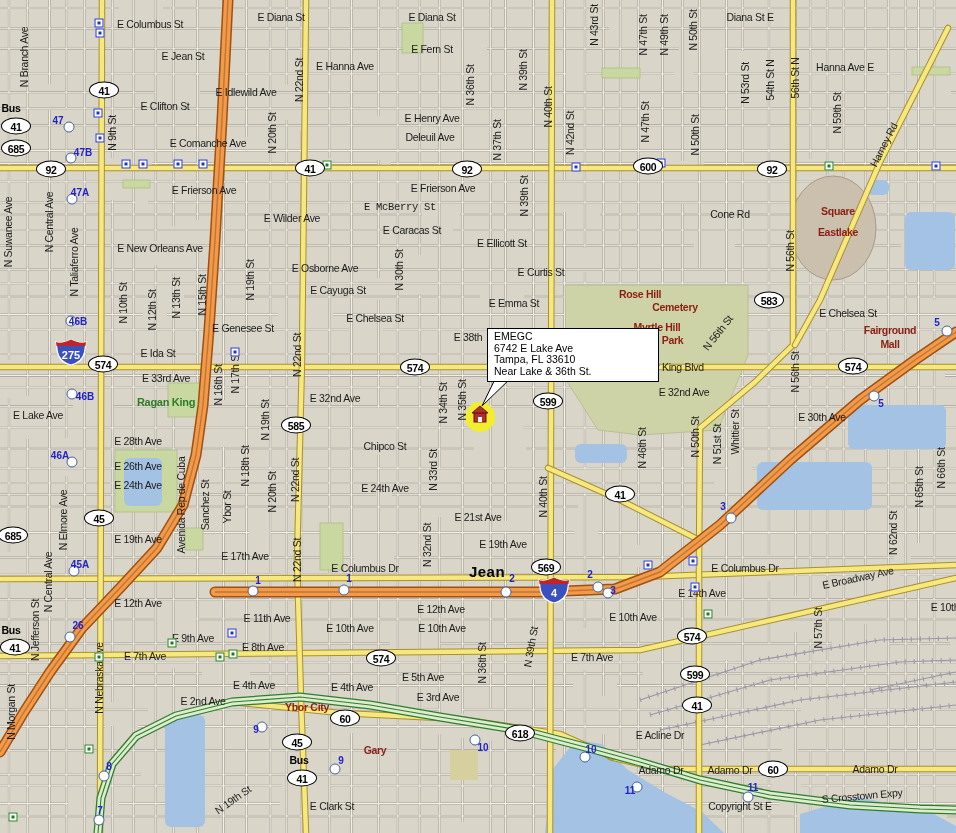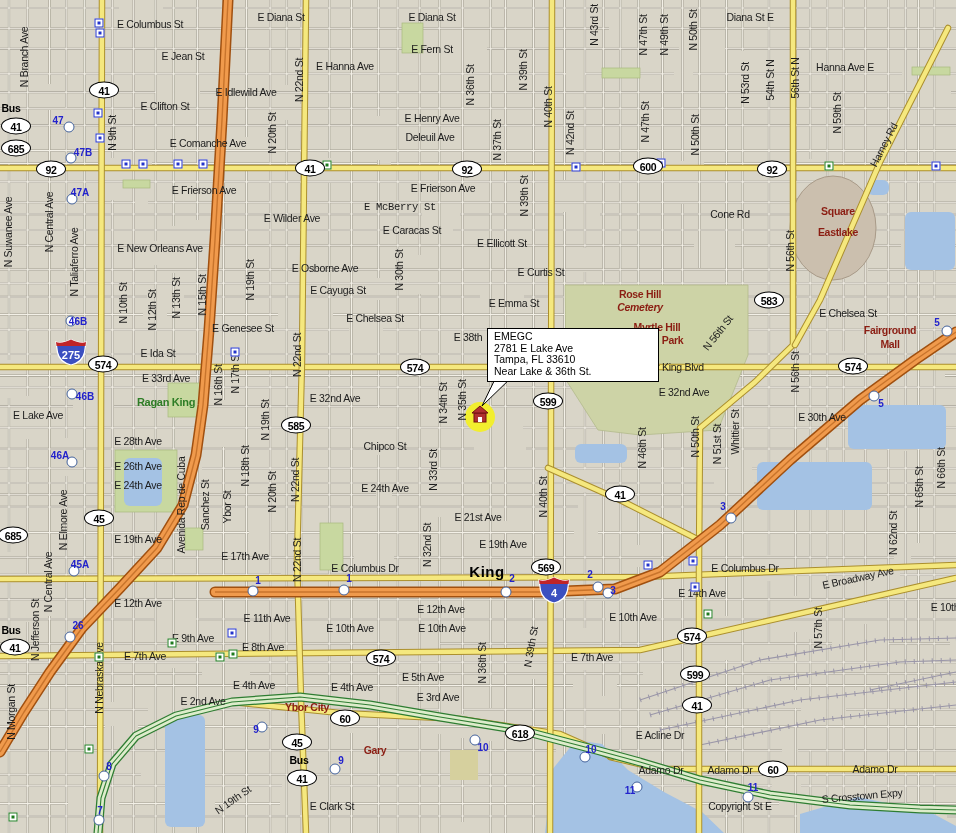--- a/index.html
+++ b/index.html
@@ -239,29 +239,29 @@
       <div class="lbl" style="left: 941px; top: 468px; transform: translate(-50%, -50%) rotate(-90deg); position: absolute;">N 66th St</div>
       <div class="lbl" style="left: 718px; top: 333px; transform: translate(-50%, -50%) rotate(-52deg); position: absolute;">N 56th St</div>
       <div class="lbl" style="left: 884px; top: 145px; transform: translate(-50%, -50%) rotate(-63deg); position: absolute;">Harney Rd</div>
       <div class="lbl" style="left: 233px; top: 800px; transform: translate(-50%, -50%) rotate(-35deg); position: absolute;">N 19th St</div>
       <div class="lbl" style="left: 858px; top: 578px; transform: translate(-50%, -50%) rotate(-12deg); position: absolute;">E Broadway Ave</div>
       <div class="lbl" style="left: 862px; top: 796px; transform: translate(-50%, -50%) rotate(-5deg); position: absolute;">S Crosstown Expy</div>
       <div class="lbl" style="left: 531px; top: 647px; transform: translate(-50%, -50%) rotate(-80deg); position: absolute;">N 39th St</div>
       <div class="lbl place" style="left: 838px; top: 212px; transform: translate(-50%, -50%); position: absolute; margin-top: 20px;">Eastlake</div>
       <div class="lbl place" style="left: 838px; top: 211px; transform: translate(-50%, -50%); position: absolute;">Square</div>
       <div class="lbl place" style="left: 640px; top: 294px; transform: translate(-50%, -50%); position: absolute;">Rose Hill</div>
-      <div class="lbl place" style="left: 640px; top: 307px; transform: translate(-50%, -50%); position: absolute; font-style: italic;">Cemetery</div>
+      <div class="lbl place" style="left: 675px; top: 307px; transform: translate(-50%, -50%); position: absolute;">Cemetery</div>
       <div class="lbl place" style="left: 657px; top: 327px; transform: translate(-50%, -50%); position: absolute;">Myrtle Hill</div>
       <div class="lbl place" style="left: 664px; top: 340px; transform: translate(-50%, -50%); position: absolute;">rial Park</div>
       <div class="lbl place" style="left: 890px; top: 330px; transform: translate(-50%, -50%); position: absolute;">Fairground</div>
       <div class="lbl place" style="left: 890px; top: 344px; transform: translate(-50%, -50%); position: absolute;">Mall</div>
       <div class="lbl place" style="left: 307px; top: 707px; transform: translate(-50%, -50%); position: absolute;">Ybor City</div>
       <div class="lbl place" style="left: 375px; top: 750px; transform: translate(-50%, -50%); position: absolute;">Gary</div>
       <div class="lbl park" style="left: 166px; top: 402px; transform: translate(-50%, -50%); position: absolute;">Ragan King</div>
-      <div class="lbl city" style="left: 487px; top: 571px; transform: translate(-50%, -50%); position: absolute;">King</div>
+      <div class="lbl city" style="left: 487px; top: 571px; transform: translate(-50%, -50%); position: absolute;">Jean</div>
       <div class="dot" style="left: 69px; top: 127px; transform: translate(-50%, -50%); position: absolute;"></div>
       <div class="dot" style="left: 71px; top: 158px; transform: translate(-50%, -50%); position: absolute;"></div>
       <div class="dot" style="left: 72px; top: 199px; transform: translate(-50%, -50%); position: absolute;"></div>
       <div class="dot" style="left: 71px; top: 321px; transform: translate(-50%, -50%); position: absolute;"></div>
       <div class="dot" style="left: 72px; top: 394px; transform: translate(-50%, -50%); position: absolute;"></div>
       <div class="dot" style="left: 72px; top: 462px; transform: translate(-50%, -50%); position: absolute;"></div>
       <div class="dot" style="left: 74px; top: 571px; transform: translate(-50%, -50%); position: absolute;"></div>
       <div class="dot" style="left: 70px; top: 637px; transform: translate(-50%, -50%); position: absolute;"></div>
       <div class="dot" style="left: 253px; top: 591px; transform: translate(-50%, -50%); position: absolute;"></div>
       <div class="dot" style="left: 344px; top: 590px; transform: translate(-50%, -50%); position: absolute;"></div>
@@ -415,17 +415,17 @@
           <text x="16" y="20" font-size="11" font-weight="bold" fill="#fff" text-anchor="middle" font-family="Liberation Sans,sans-serif">275</text>
         </svg></div>
       <div class="ishield" style="left: 554px; top: 592px; transform: translate(-50%, -50%); position: absolute;"><svg width="32" height="27" viewBox="0 0 32 27">
           <path d="M16 1 C21 4 28 5 31 3.5 L29.5 14 C28 21 22 25 16 26.5 C10 25 4 21 2.5 14 L1 3.5 C4 5 11 4 16 1 Z" fill="#3b4fc0" stroke="#fff" stroke-width="1.2"></path>
           <path d="M16 1 C21 4 28 5 31 3.5 L30.5 7.5 L1.5 7.5 L1 3.5 C4 5 11 4 16 1 Z" fill="#c02428"></path>
           <text x="16" y="20" font-size="11" font-weight="bold" fill="#fff" text-anchor="middle" font-family="Liberation Sans,sans-serif">4</text>
         </svg></div>
     </div>
   <div id="callout" style="left: 487px; top: 328px; width: 158px; min-height: 47px;">
     <div class="t1">EMEGC</div>
-    <div>2781 E Lake Ave</div>
+    <div>6742 E Lake Ave</div>
     <div>Tampa, FL 33610</div>
     <div>Near Lake &amp; 36th St.</div>
   </div>
 </div>
 
 </body></html>

